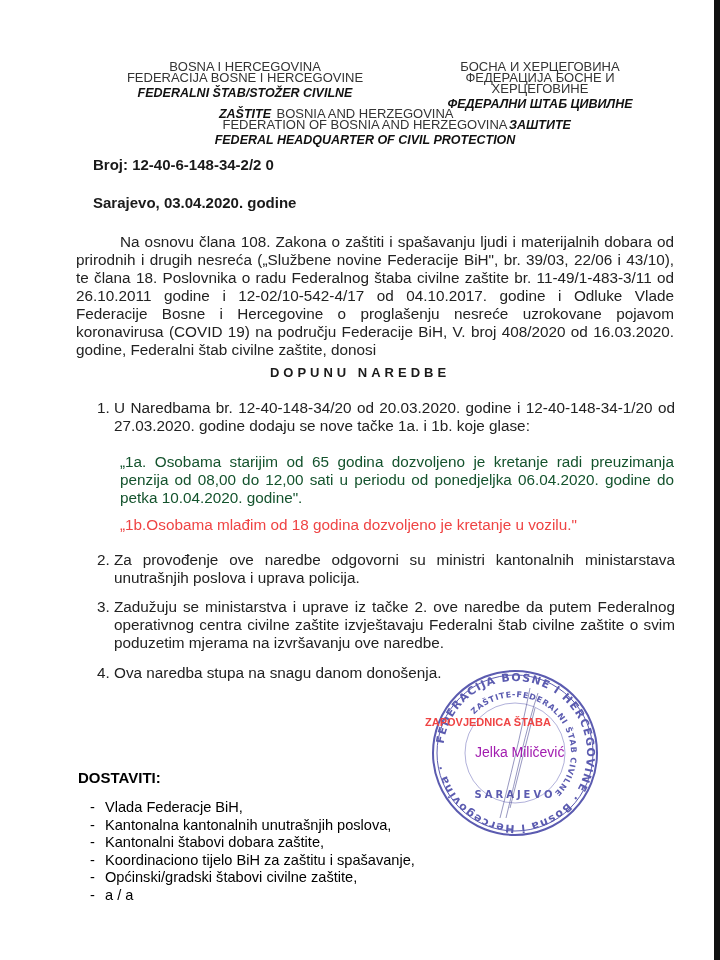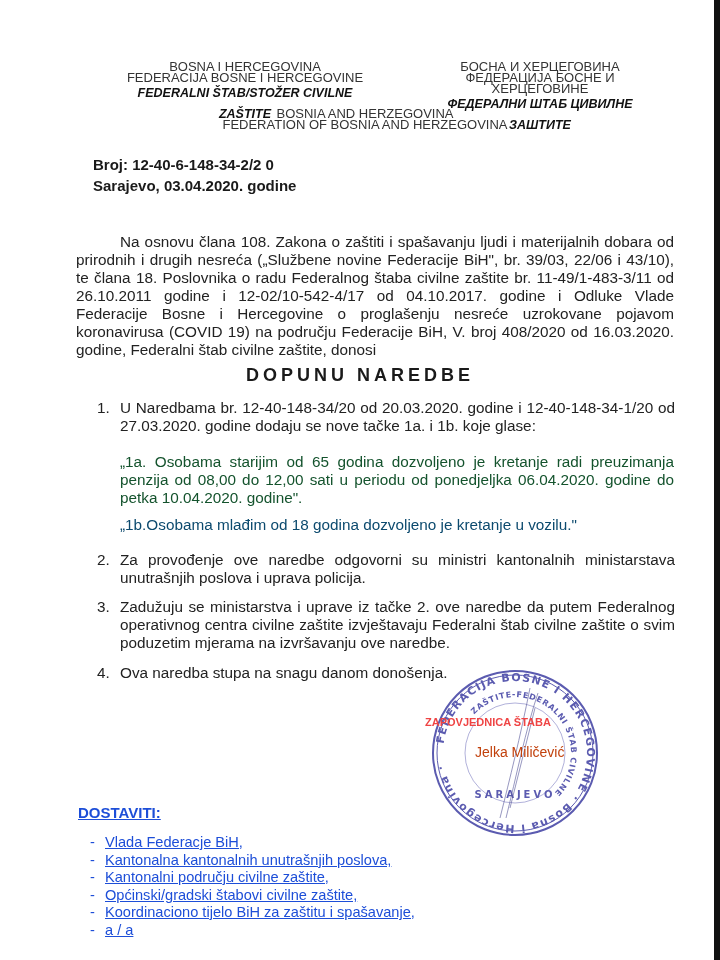--- a/index.html
+++ b/index.html
@@ -11,46 +11,46 @@
   .right-edge { position: absolute; top: 0; right: 0; width: 6px; height: 960px; background: #111; }
   .hdr { position: absolute; text-align: center; line-height: 11px; color: #333; }
   .hdr .small { font-size: 13px; }
   .hdr .big { font-size: 12.5px; font-weight: bold; font-style: italic; color: #111; line-height: 21px; }
   #hdr-left { left: 115px; top: 61px; width: 260px; }
   #hdr-right { left: 420px; top: 61px; width: 240px; }
   #hdr-center { left: 200px; top: 108px; width: 330px; }
 
   .ref { position: absolute; left: 93px; font-size: 15px; font-weight: bold; color: #1a1a1a; }
   #ref-number { top: 156px; }
-  #ref-place-date { top: 177px; }
+  #ref-place-date { top: 194px; }
 
   .para {
     position: absolute; left: 76px; width: 598px; font-size: 15.3px; line-height: 18px;
     text-align: justify; color: #222;
   }
   #intro { top: 233px; text-indent: 44px; }
   .title {
     position: absolute; left: 0; width: 720px; top: 365px; text-align: center;
-    font-size: 18px; font-weight: bold; letter-spacing: 4px; color: #1a1a1a;
+    font-size: 13px; font-weight: bold; letter-spacing: 4px; color: #1a1a1a;
   }
   .item { position: absolute; left: 97px; width: 578px; font-size: 15.3px; line-height: 18px; color: #222; }
   .item .num { position: absolute; left: 0; top: 0; }
-  .item .txt { margin-left: 23px; text-align: justify; }
+  .item .txt { margin-left: 17px; text-align: justify; }
   #item1 { top: 399px; }
   #quote-1a { position: absolute; left: 120px; width: 554px; top: 453px; font-size: 15.3px; line-height: 18px; text-align: justify; color: #14532d; }
-  #quote-1b { position: absolute; left: 120px; width: 554px; top: 516px; font-size: 15.3px; line-height: 18px; color: #0c4a6e; }
+  #quote-1b { position: absolute; left: 120px; width: 554px; top: 516px; font-size: 15.3px; line-height: 18px; color: #ef4444; }
   #item2 { top: 551px; }
   #item3 { top: 598px; }
   #item4 { top: 664px; }
 
   #stamp { position: absolute; left: 430px; top: 668px; width: 170px; height: 170px; }
   .sig-title { position: absolute; left: 425px; top: 716px; font-size: 11px; font-weight: bold; color: #ef4444; }
-  .sig-name { position: absolute; left: 475px; top: 744px; font-size: 14px; color: #c2410c; }
+  .sig-name { position: absolute; left: 475px; top: 744px; font-size: 14px; color: #a21caf; }
 
-  .dost { position: absolute; left: 78px; top: 804px; font-size: 15px; color: #1d4ed8; text-decoration: underline; }
+  .dost { position: absolute; left: 78px; top: 769px; font-size: 15px; color: #000000; }
   .dost .head { font-weight: bold; font-size: 15px; line-height: 18px; }
   .dost ul { list-style: none; margin: 12px; padding: 0; }
   .dost li { line-height: 17.5px; font-size: 14.6px; }
   .dost li .dash { display: inline-block; width: 15px; }
 </style>
 </head>
 <body>
 
 <div class="right-edge"></div>
 
@@ -60,20 +60,21 @@
   <div class="big">FEDERALNI ŠTAB/STOŽER CIVILNE ZAŠTITE</div>
 </div>
 <div class="hdr" id="hdr-right">
   <div class="small">БОСНА И ХЕРЦЕГОВИНА</div>
   <div class="small">ФЕДЕРАЦИЈА БОСНЕ И ХЕРЦЕГОВИНЕ</div>
   <div class="big">ФЕДЕРАЛНИ ШТАБ ЦИВИЛНЕ ЗАШТИТЕ</div>
 </div>
 <div class="hdr" id="hdr-center">
   <div class="small">BOSNIA AND HERZEGOVINA</div>
   <div class="small">FEDERATION OF BOSNIA AND HERZEGOVINA</div>
+  <div class="big">FEDERAL HEADQUARTER OF CIVIL PROTECTION</div>
 </div>
 
 <div class="ref" id="ref-number">Broj: 12-40-6-148-34-2/2 0</div>
 <div class="ref" id="ref-place-date">Sarajevo, 03.04.2020. godine</div>
 
 <div class="para" id="intro">Na osnovu člana 108. Zakona o  zaštiti i spašavanju ljudi i materijalnih dobara od prirodnih i drugih nesreća („Službene novine Federacije BiH", br. 39/03, 22/06 i 43/10), te člana 18. Poslovnika o radu Federalnog štaba civilne zaštite br. 11-49/1-483-3/11 od 26.10.2011 godine i 12-02/10-542-4/17 od 04.10.2017. godine i Odluke Vlade Federacije Bosne i Hercegovine o proglašenju nesreće uzrokovane pojavom koronavirusa (COVID 19) na području Federacije BiH, V. broj 408/2020 od 16.03.2020. godine, Federalni štab civilne zaštite,  donosi</div>
 
 <div class="title">DOPUNU NAREDBE</div>
 
 <div class="item" id="item1">
@@ -114,18 +115,18 @@
 </svg>
 
 <div class="sig-title">ZAPOVJEDNICA ŠTABA</div>
 <div class="sig-name">Jelka Miličević</div>
 
 <div class="dost">
   <div class="head">DOSTAVITI:</div>
   <ul>
     <li><span class="dash">-</span><span>Vlada Federacje BiH,</span></li>
     <li><span class="dash">-</span><span>Kantonalna kantonalnih unutrašnjih poslova,</span></li>
-    <li><span class="dash">-</span><span>Kantonalni području civilne zaštite,</span></li>
+    <li><span class="dash">-</span><span>Kantonalni štabovi dobara zaštite,</span></li>
+    <li><span class="dash">-</span><span>Koordinaciono tijelo BiH za zaštitu i spašavanje,</span></li>
     <li><span class="dash">-</span><span>Općinski/gradski štabovi civilne zaštite,</span></li>
-    <li><span class="dash">-</span><span>Koordinaciono tijelo BiH za zaštitu i spašavanje,</span></li>
     <li><span class="dash">-</span><span>a / a</span></li>
   </ul>
 </div>
 
 </body></html>

